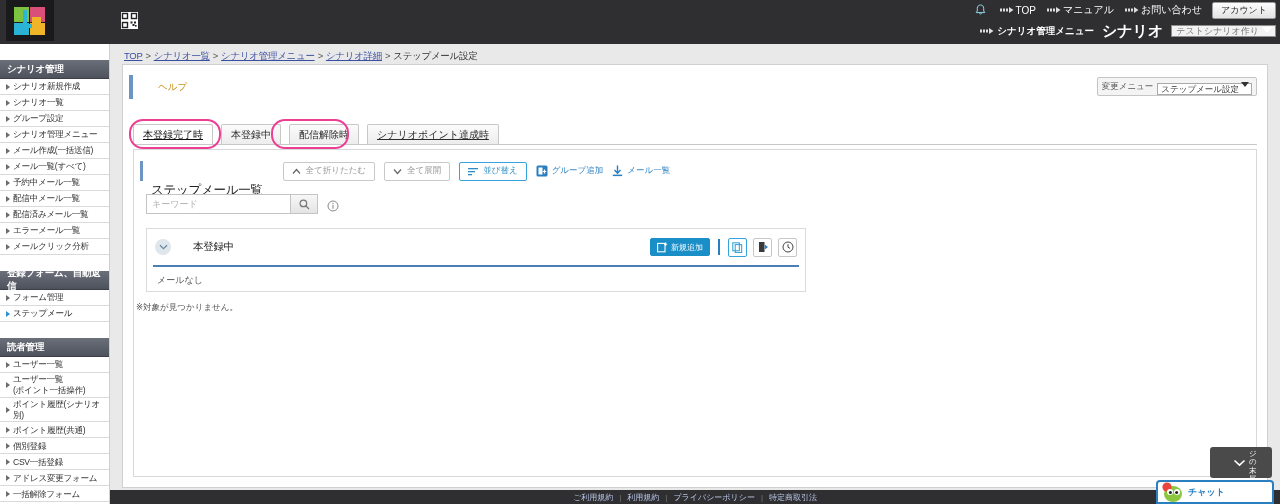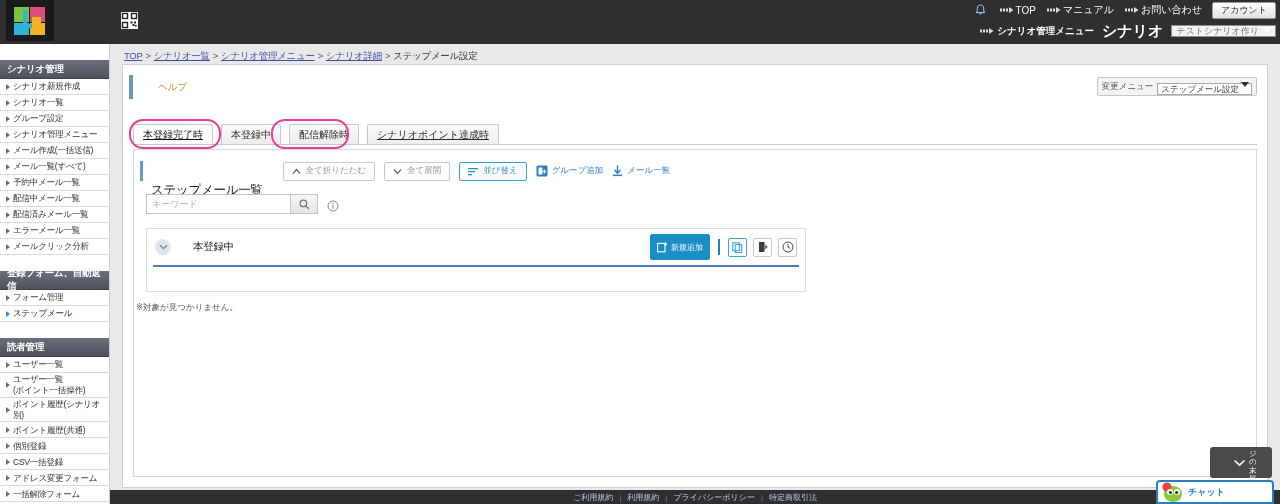--- a/index.html
+++ b/index.html
@@ -238,21 +238,21 @@
   .gc-caret {
     width: 16px; height: 16px; border-radius: 50%; background: #dfe6ec;
     display: flex; align-items: center; justify-content: center; cursor: pointer;
     flex: 0 0 auto; margin-right: 0px;
   }
   .gc-title {
     font-size: 10.5px; color: #222; margin-left: 22px; letter-spacing: -0.3px;
   }
   .gc-actions { margin-left: auto; display: flex; align-items: center; gap: 6px; }
   .btn-primary {
-    height: 26px; background: #1a8fc7; border: 1px solid #1a8fc7; border-radius: 2px;
+    height: 18px; background: #1a8fc7; border: 1px solid #1a8fc7; border-radius: 2px;
     color: #fff; font-size: 8px; display: flex; align-items: center; gap: 3px;
     padding: 0 6px; cursor: pointer; white-space: nowrap;
   }
   .vdiv { width: 2px; height: 16px; background: #2a7fc1; margin: 0 2px; }
   .icon-btn {
     width: 19px; height: 19px; border: 1px solid #c7c7c7; border-radius: 2px;
     background: #fff; display: flex; align-items: center; justify-content: center;
     cursor: pointer;
   }
   .icon-btn.blue { border-color: #36a3dc; }
@@ -622,20 +622,21 @@
             </span>
             <span class="icon-btn">
               <svg width="12" height="12" viewBox="0 0 12 12">
                 <circle cx="6" cy="6" r="5" fill="none" stroke="#444" stroke-width="1"></circle>
                 <path d="M6 3.2 L6 6.2 L8.1 7.4" fill="none" stroke="#444" stroke-width="1"></path>
               </svg>
             </span>
           </span>
         </div>
         <div class="gc-divider"></div>
+        <div class="gc-body">メールなし</div>
       </div>
 
       <div class="no-result">※対象が見つかりません。</div>
     </div>
   </div>
 </div>
 
 <div class="footer" id="footer">
     <a href="#">ご利用規約</a>
     <span class="fsep">|</span>

